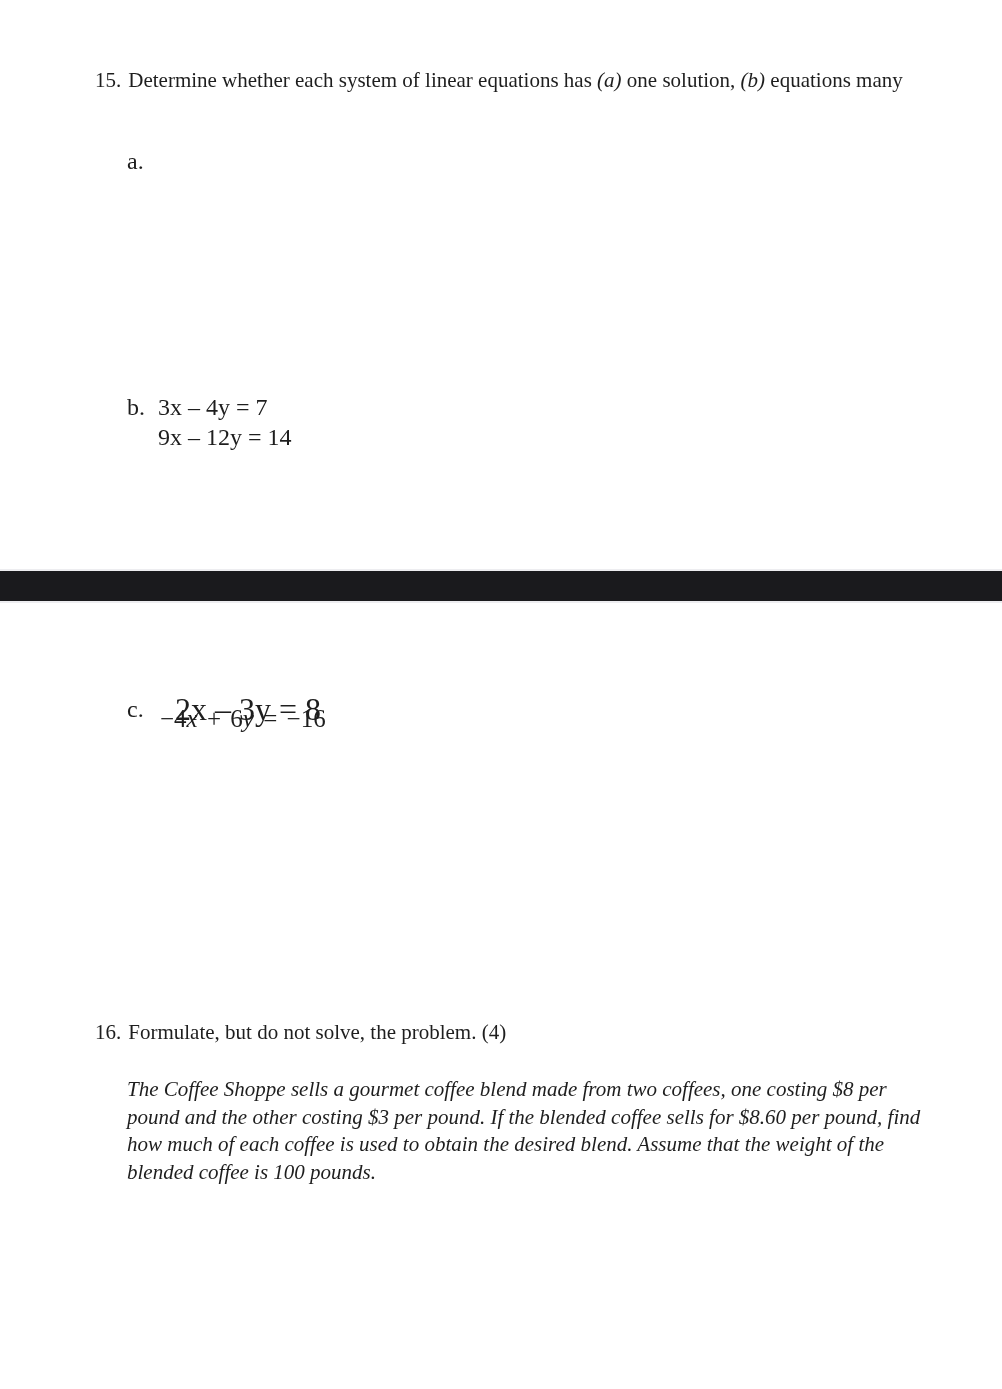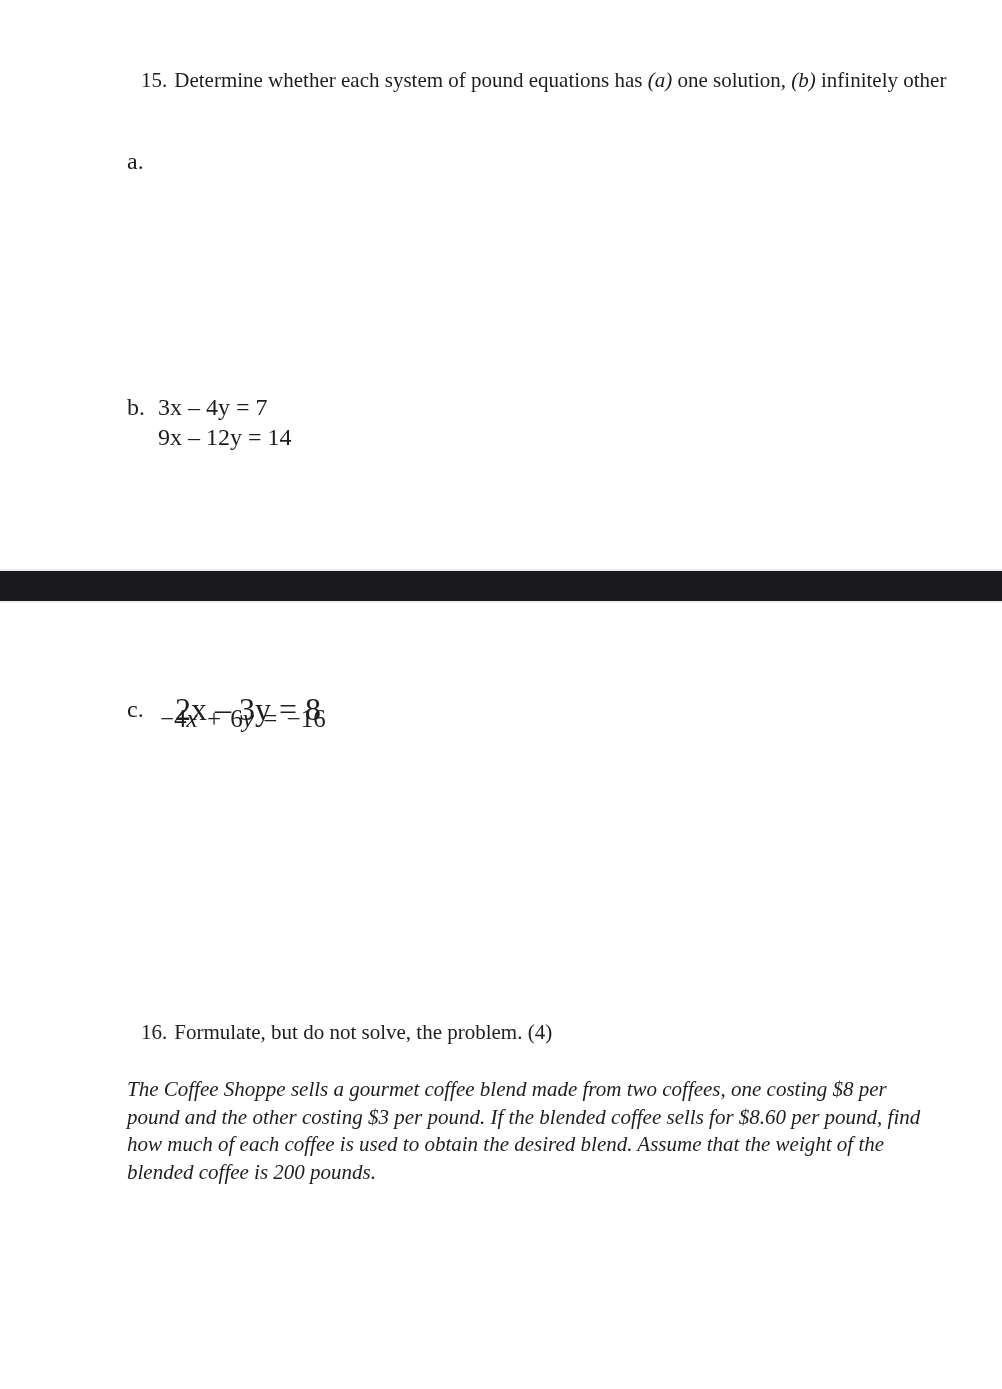--- a/index.html
+++ b/index.html
@@ -7,21 +7,21 @@
     position: relative;
     width: 1002px;
     height: 1389px;
     background: #ffffff;
     overflow: hidden;
     font-family: "Liberation Serif", "DejaVu Serif", serif;
     color: #1e1e1e;
   }
   .abs { position: absolute; white-space: nowrap; }
   .body-text { font-size: 21px; line-height: 28px; }
-  .num { margin-right: 7px; margin-left: 46px; }
+  .num { margin-right: 7px; }
   .it { font-style: italic; }
   .eq-item { display: flex; align-items: flex-start; font-size: 24px; line-height: 30px; }
   .eq-label { width: 31px; flex: 0 0 31px; }
   .eq-col .eq { white-space: nowrap; }
   .math-line { font-size: 25px; line-height: 30px; word-spacing: 3px; }
   .redaction-bar {
     position: absolute;
     left: 0;
     top: 571px;
     width: 1002px;
@@ -30,21 +30,21 @@
     box-shadow: 0 -2px 0 #ededf0, 0 2px 0 #ededf0;
   }
   .para { font-size: 21px; line-height: 27.5px; font-style: italic; }
 </style>
 </head>
 <body>
 
 <div class="page" style="color: rgb(30, 30, 30);">
 
   <div class="abs body-text" style="left:95px; top:66px;">
-    <span class="num">15.</span><span>Determine whether each system of pound equations has </span><span class="it">(a)</span><span> one solution, </span><span class="it">(b)</span><span> infinitely other</span>
+    <span class="num">15.</span><span>Determine whether each system of linear equations has </span><span class="it">(a)</span><span> one solution, </span><span class="it">(b)</span><span> equations many</span>
   </div>
 
   <div class="abs eq-item" style="left:127px; top:146px;">
     <span class="eq-label">a.</span>
   </div>
 
   <div class="abs eq-item" style="left:127px; top:392px;">
     <span class="eq-label">b.</span>
     <div class="eq-col">
       <div class="eq">3x – 4y = 7</div>
@@ -60,16 +60,16 @@
     <span>−4</span><span class="it">x</span><span> + 6</span><span class="it">y</span><span> = −16</span>
   </div>
 
   <div class="abs body-text" style="left:95px; top:1018px;font-family:Liberation Serif, serif;">
     <span class="num">16.</span><span>Formulate, but do not solve, the problem. (4)</span>
   </div>
   <div class="abs para" style="left:127px; top:1076px;">
     <div>The Coffee Shoppe sells a gourmet coffee blend made from two coffees, one costing $8 per</div>
     <div>pound and the other costing $3 per pound. If the blended coffee sells for $8.60 per pound, find</div>
     <div>how much of each coffee is used to obtain the desired blend. Assume that the weight of the</div>
-    <div>blended coffee is 200 pounds.</div>
+    <div>blended coffee is 100 pounds.</div>
   </div>
 
 </div>
 
 </body></html>

